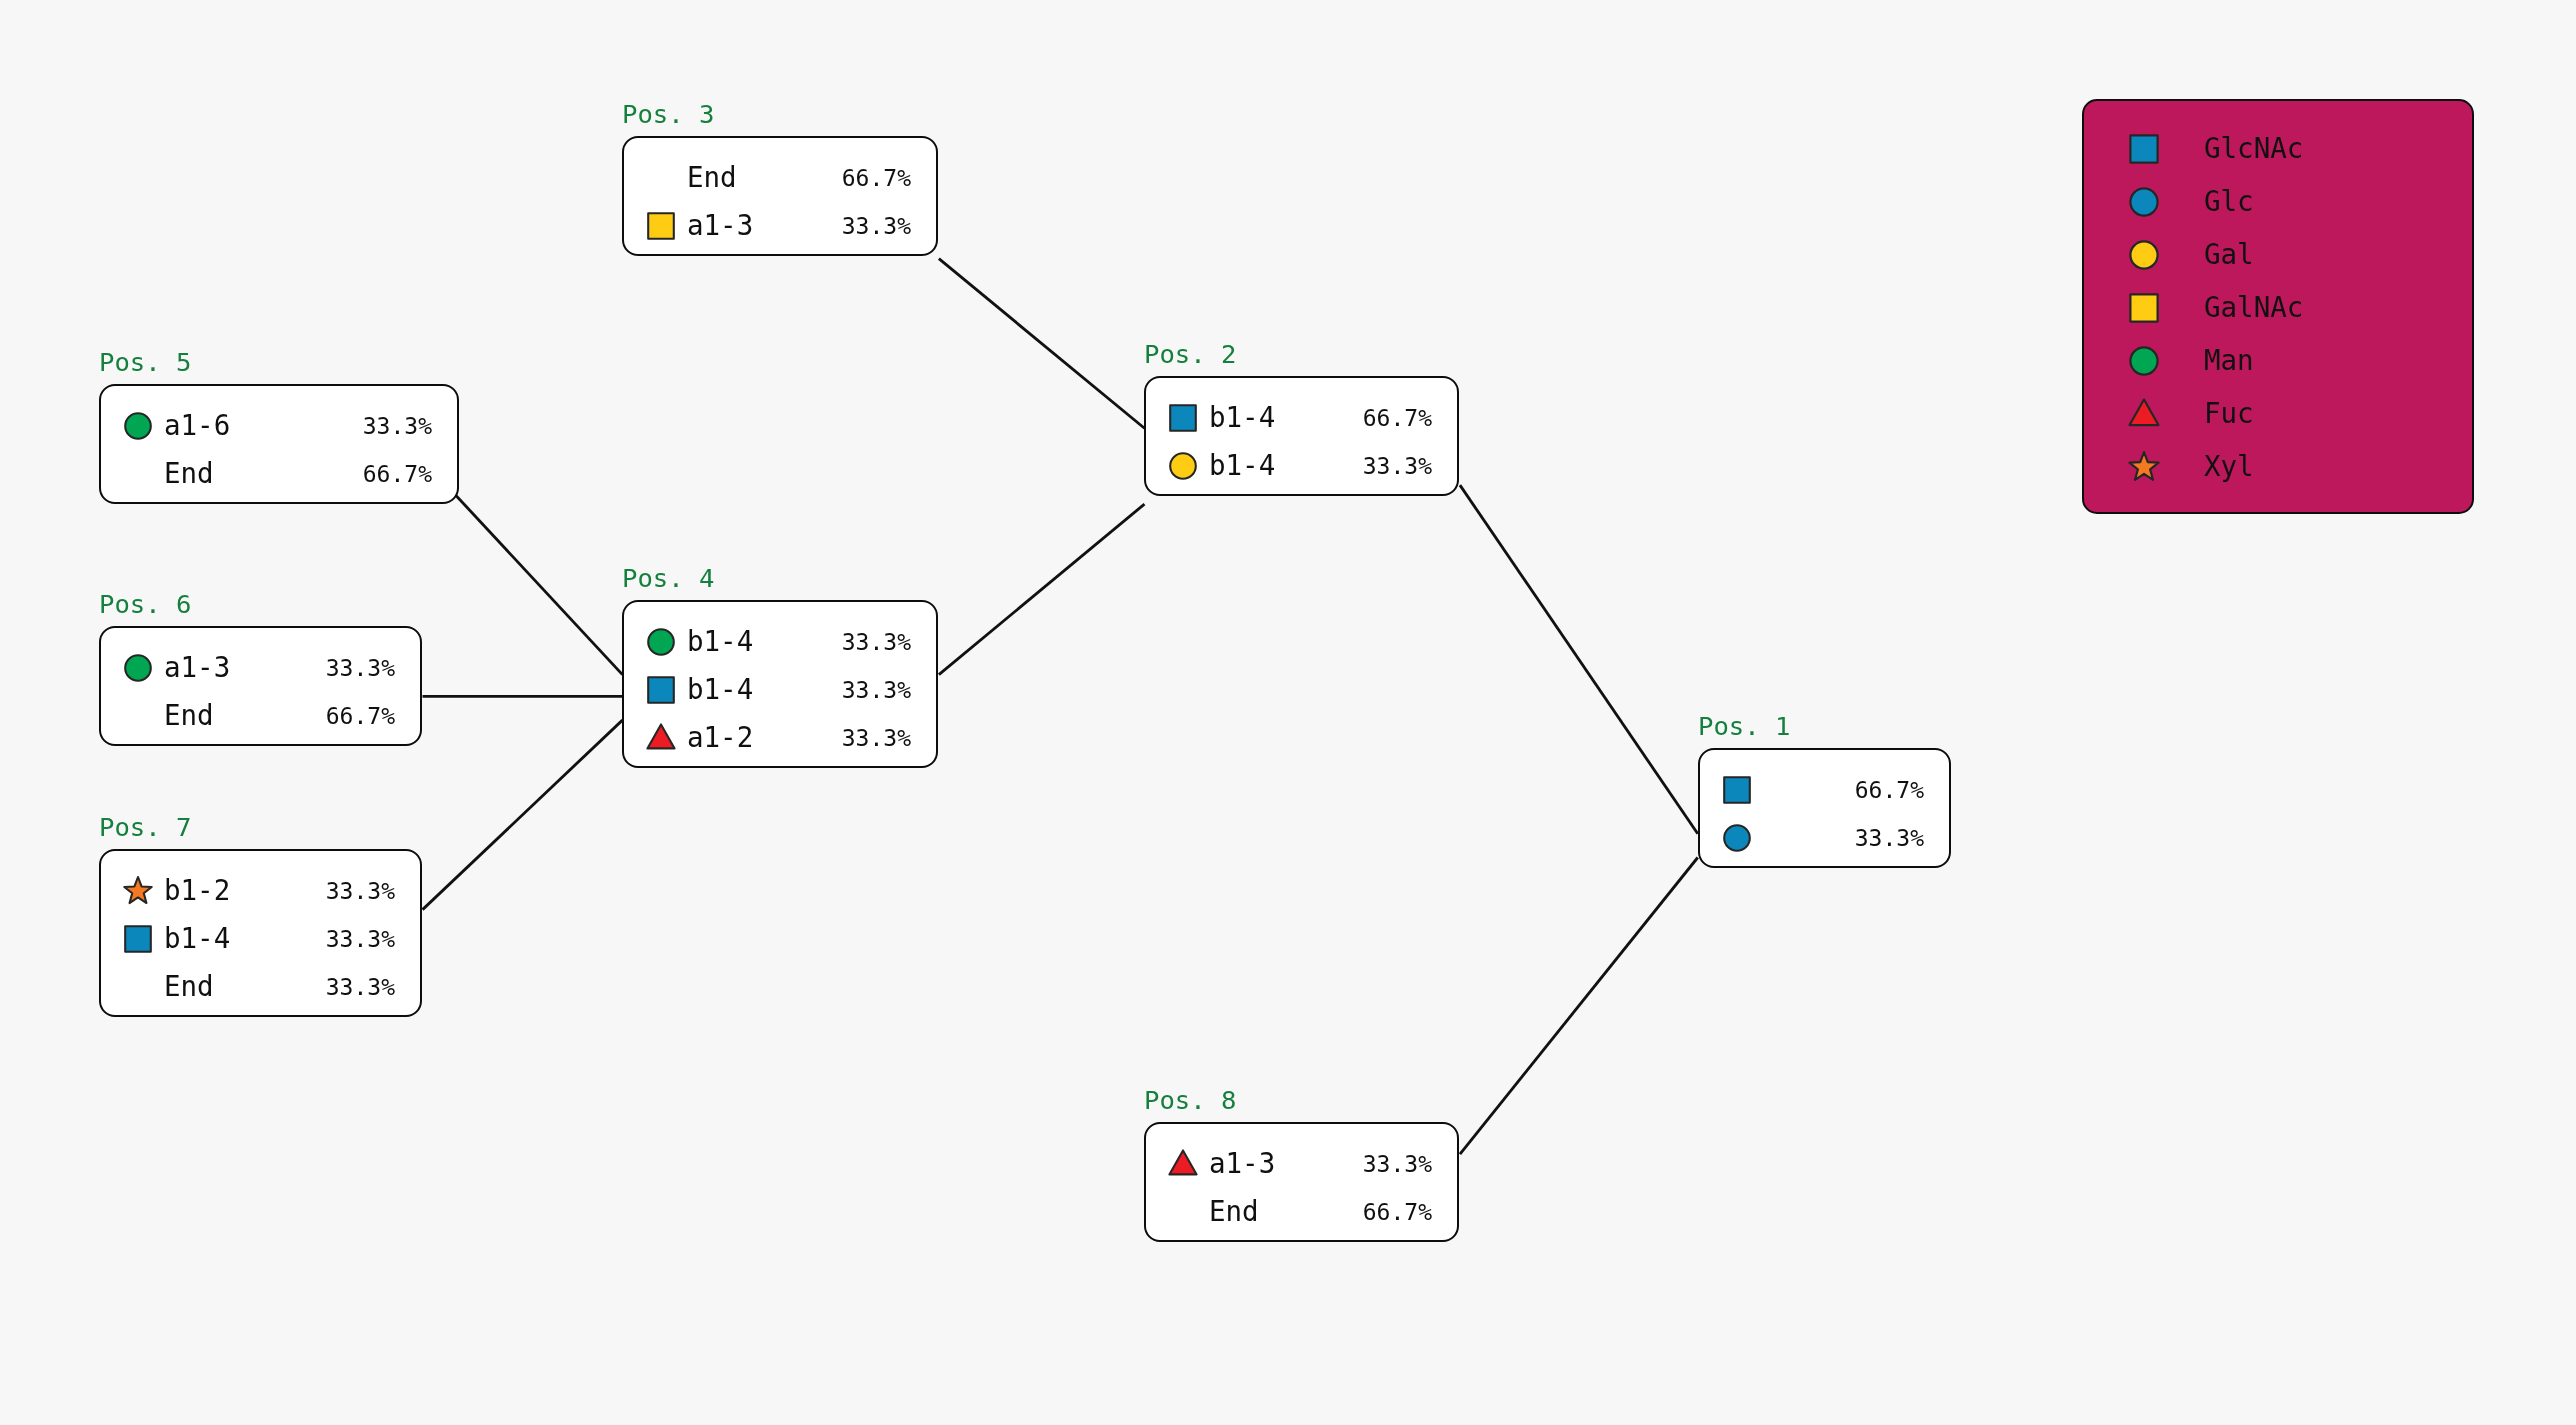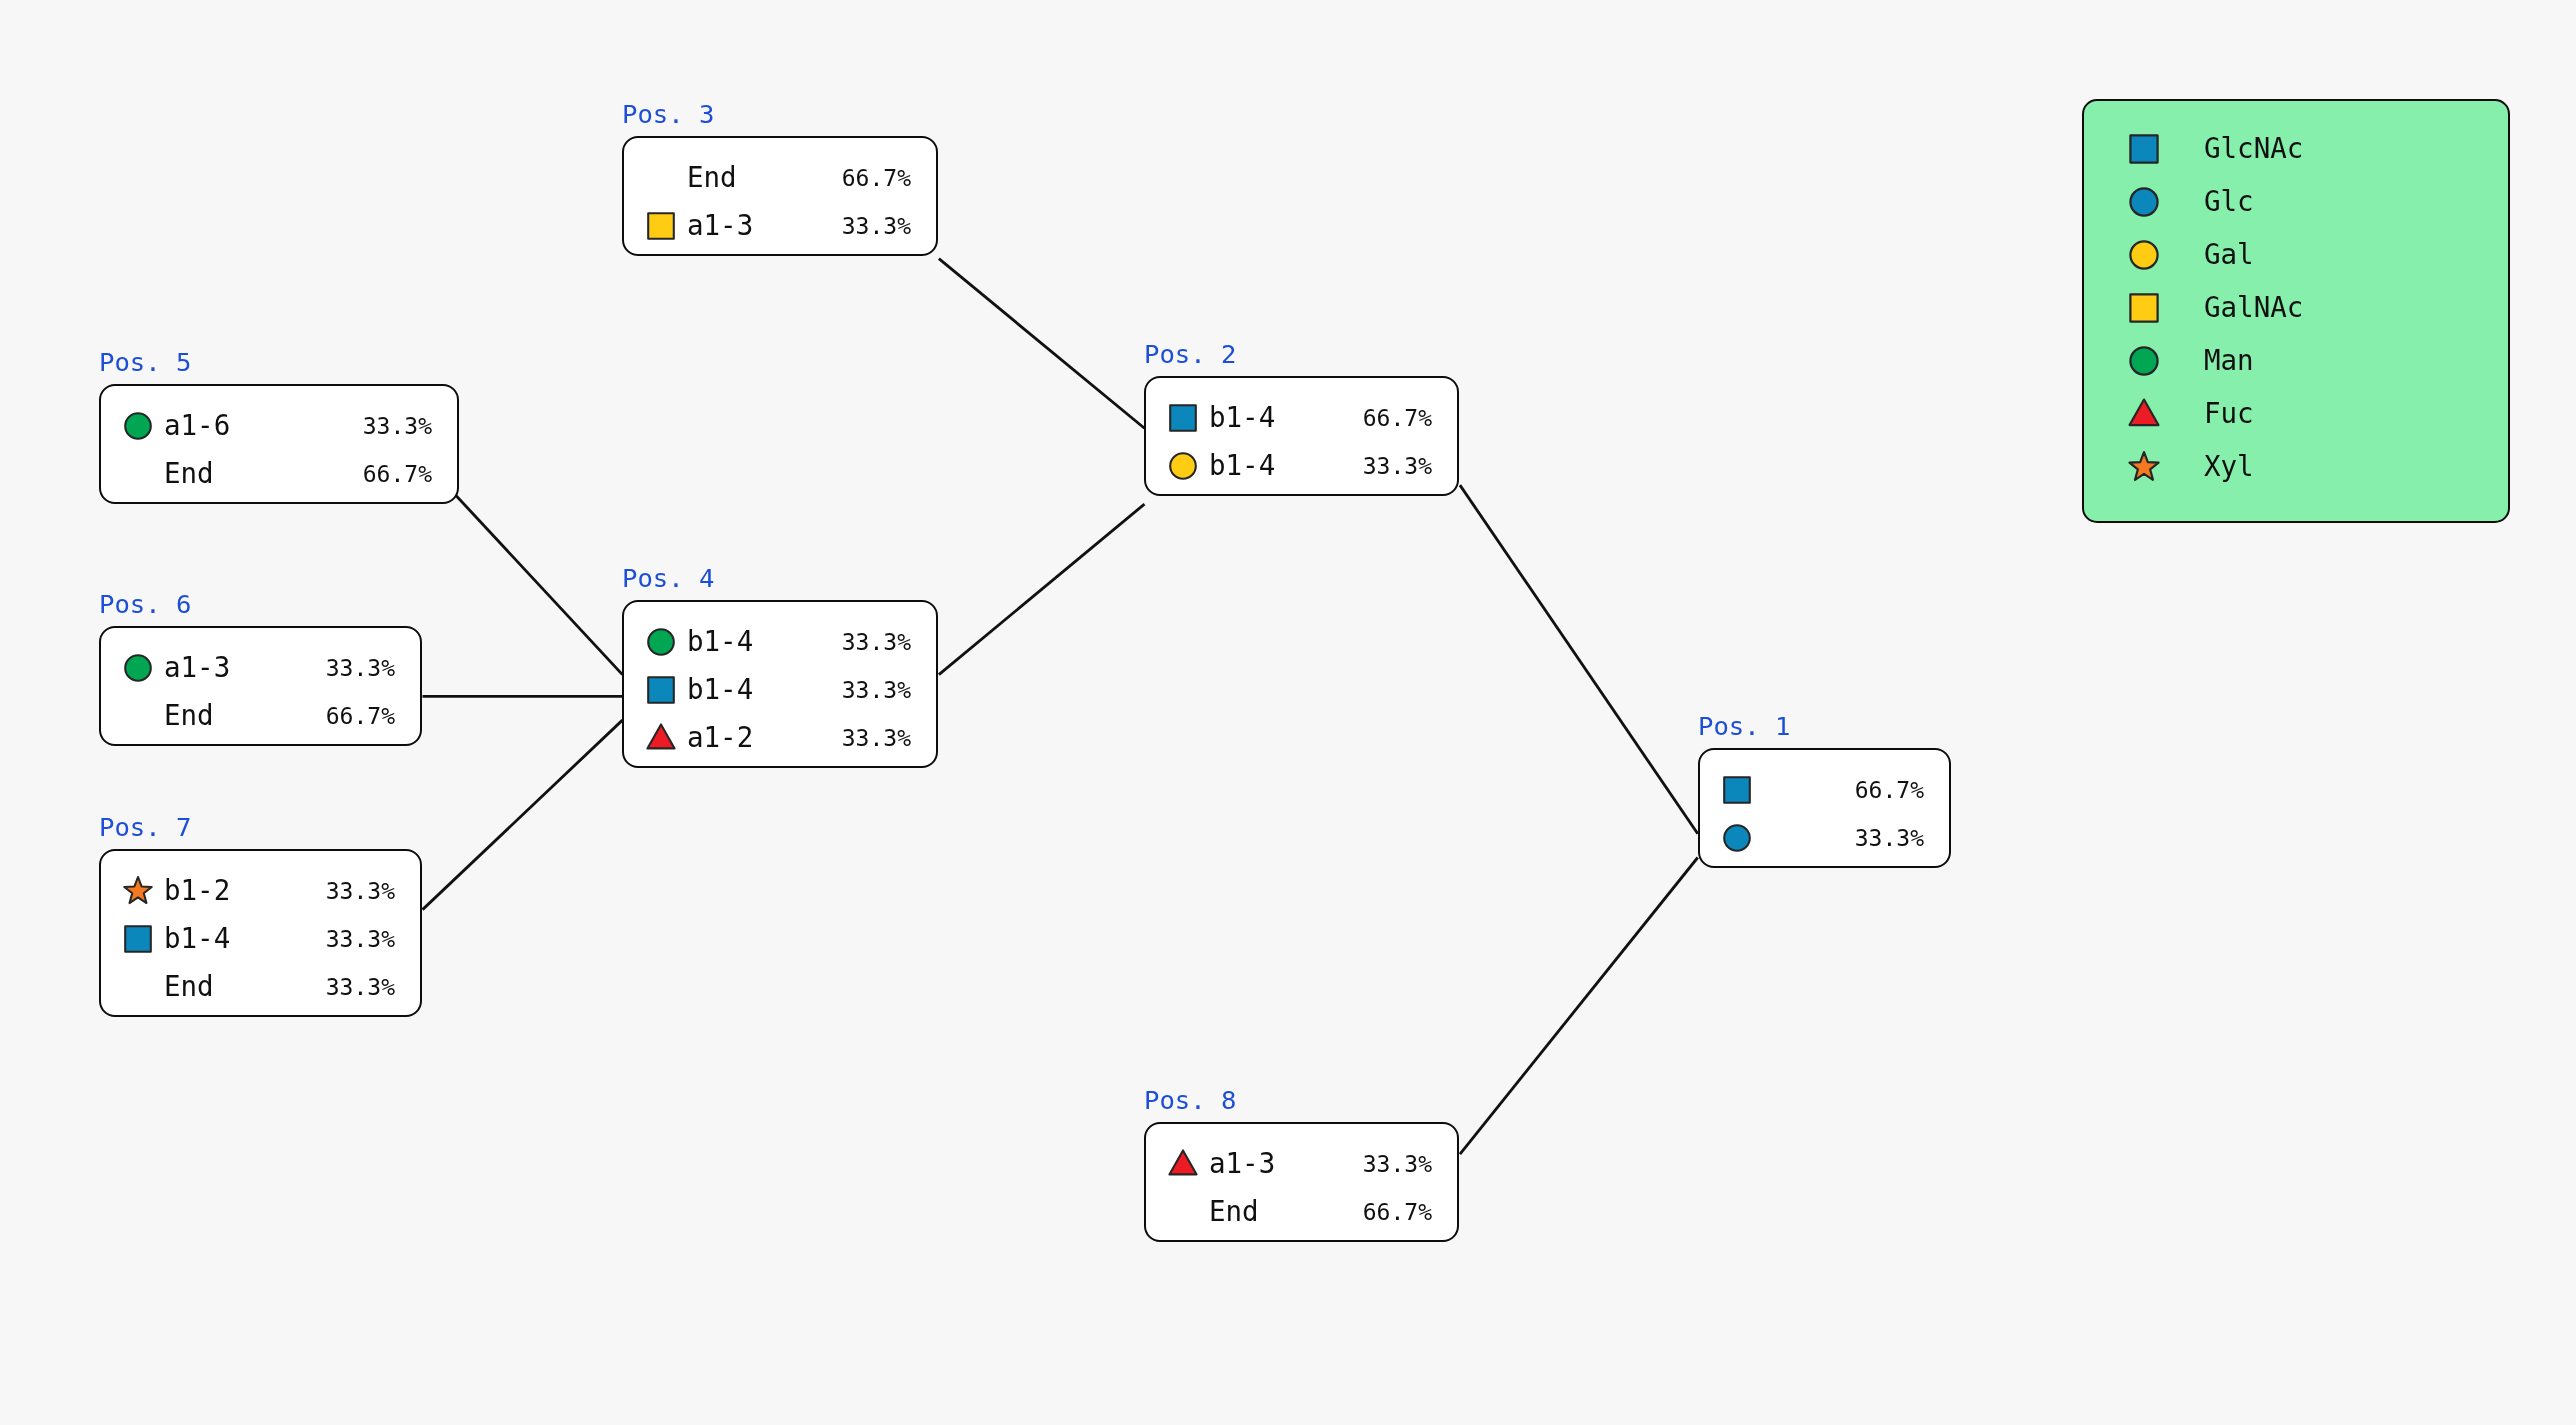--- a/index.html
+++ b/index.html
@@ -28,21 +28,21 @@
     height: 1426px;
     pointer-events: none;
   }
 
   
   .node {
     position: absolute;
   }
   .node-title {
     font-size: 25.6px;
-    color: #1d4ed8;
+    color: #15803d;
     letter-spacing: 0px;
     line-height: 1;
     margin-bottom: 8.5px;
     white-space: pre;
   }
   .node-box {
     background: #ffffff;
     border: 2.8px solid #0d0d0d;
     border-radius: 16px;
     box-sizing: border-box;
@@ -79,26 +79,26 @@
   }
 
   
   .glyph { display: block; }
 
   
   #legend {
     position: absolute;
     left: 2082px;
     top: 99px;
-    width: 428px;
-    background: #86efac;
+    width: 392px;
+    background: #be185d;
     border: 2.8px solid #0d0d0d;
     border-radius: 15px;
     box-sizing: border-box;
-    padding: 21px 19px 28px 38px;
+    padding: 21px 19px 19px 38px;
   }
   .legend-row {
     display: flex;
     align-items: center;
     height: 53px;
   }
   .legend-icon {
     width: 44px;
     min-width: 44px;
     height: 42px;

